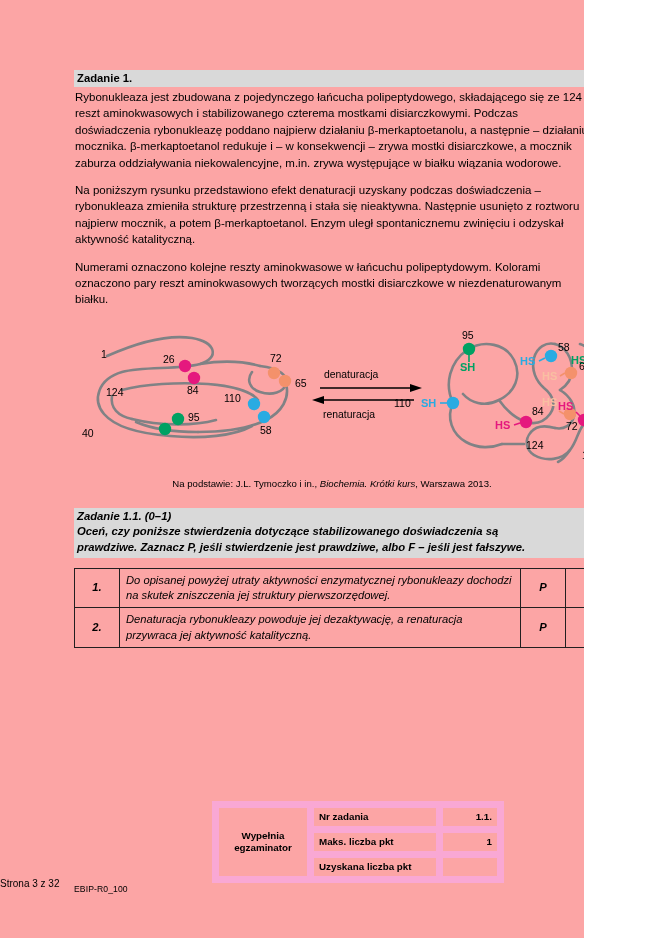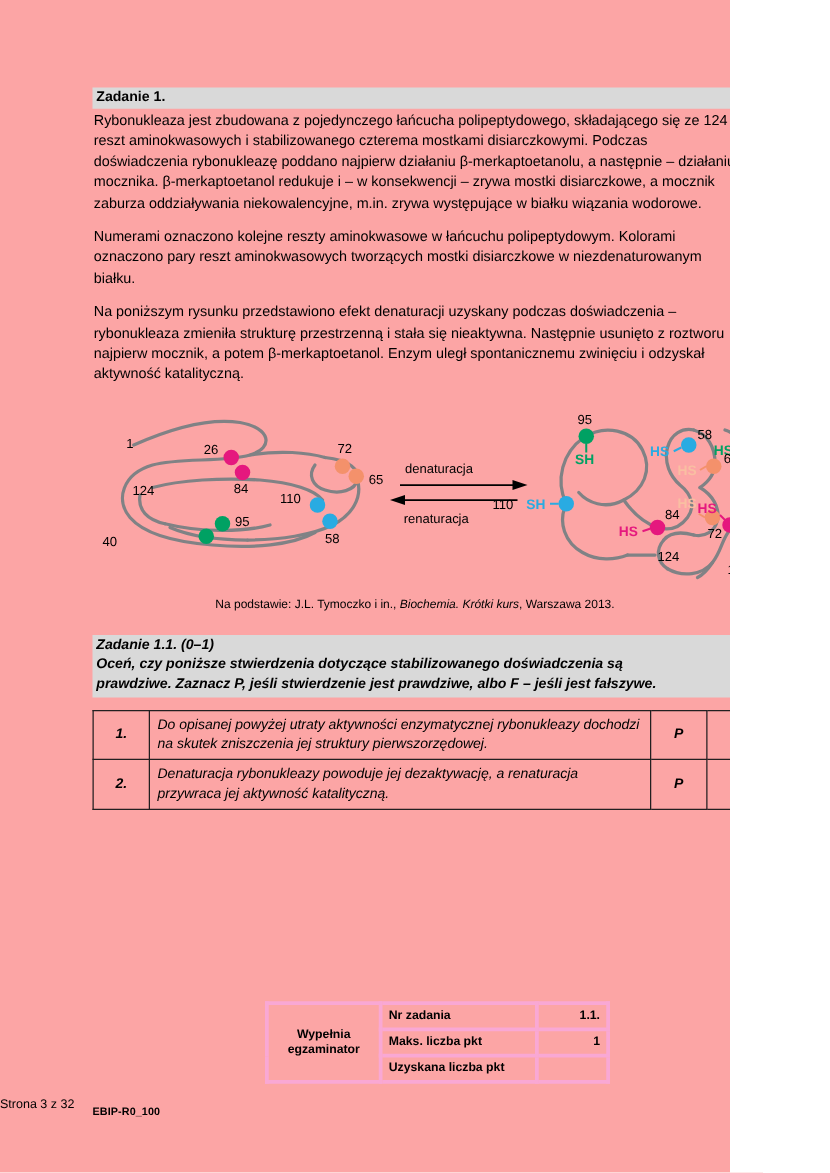--- a/index.html
+++ b/index.html
@@ -104,21 +104,21 @@
   .examiner-wrap {
     position: absolute;
     left: 212px;
     top: 801px;
   }
   table.examiner {
     border-collapse: collapse;
     table-layout: fixed;
   }
   table.examiner td {
-    border: 3px solid #f9a8d4;
+    border: 7px solid #f9a8d4;
     font-size: 9.8px;
     font-weight: bold;
     line-height: 12.5px;
     padding: 2px 5px;
     height: 14px;
   }
   td.ex-label {
     width: 78px;
     text-align: center;
     vertical-align: middle;
@@ -126,21 +126,21 @@
   }
   td.ex-name { width: 112px; text-align: left; }
   td.ex-val  { width: 44px; text-align: right; }
 
   
   .footer-code {
     position: absolute;
     left: 74px;
     top: 884px;
     font-size: 8.6px;
-    font-weight: bold;
+    font-weight: normal;
     letter-spacing: 0.1px;
   }
   .footer-page {
     position: absolute;
     left: 0;
     top: 878px;
     width: 664px;
     text-align: left;
     font-size: 10px;
   }
@@ -148,22 +148,22 @@
 </head>
 <body>
 
 <div id="page">
 
   <div class="content">
 
     <div class="task-header">Zadanie 1.</div>
 
     <p class="para small-top-gap">Rybonukleaza jest zbudowana z pojedynczego łańcucha polipeptydowego, składającego się ze 124 reszt aminokwasowych i stabilizowanego czterema mostkami disiarczkowymi. Podczas doświadczenia rybonukleazę poddano najpierw działaniu β-merkaptoetanolu, a następnie – działaniu mocznika. β-merkaptoetanol redukuje i – w konsekwencji – zrywa mostki disiarczkowe, a mocznik zaburza oddziaływania niekowalencyjne, m.in. zrywa występujące w białku wiązania wodorowe.</p>
+    <p class="para para-gap">Na poniższym rysunku przedstawiono efekt denaturacji uzyskany podczas doświadczenia – rybonukleaza zmieniła strukturę przestrzenną i stała się nieaktywna. Następnie usunięto z roztworu najpierw mocznik, a potem β-merkaptoetanol. Enzym uległ spontanicznemu zwinięciu i odzyskał aktywność katalityczną.</p>
     <p class="para para-gap">Numerami oznaczono kolejne reszty aminokwasowe w łańcuchu polipeptydowym. Kolorami oznaczono pary reszt aminokwasowych tworzących mostki disiarczkowe w niezdenaturowanym białku.</p>
-    <p class="para para-gap">Na poniższym rysunku przedstawiono efekt denaturacji uzyskany podczas doświadczenia – rybonukleaza zmieniła strukturę przestrzenną i stała się nieaktywna. Następnie usunięto z roztworu najpierw mocznik, a potem β-merkaptoetanol. Enzym uległ spontanicznemu zwinięciu i odzyskał aktywność katalityczną.</p>
 
     <div class="figure-wrap">
       <svg class="fig-svg" width="516" height="150" viewBox="0 0 516 150">
 
         <g>
 
           <g fill="none" stroke="#808285" stroke-width="2.6" stroke-linecap="round">
             <path d="M 33 34 C 60 22, 92 12, 118 16 C 142 20, 146 36, 126 42
                      C 104 48, 70 44, 48 50 C 24 57, 18 78, 30 92
                      C 42 106, 70 112, 96 114 C 128 117, 160 114, 178 104"></path>

